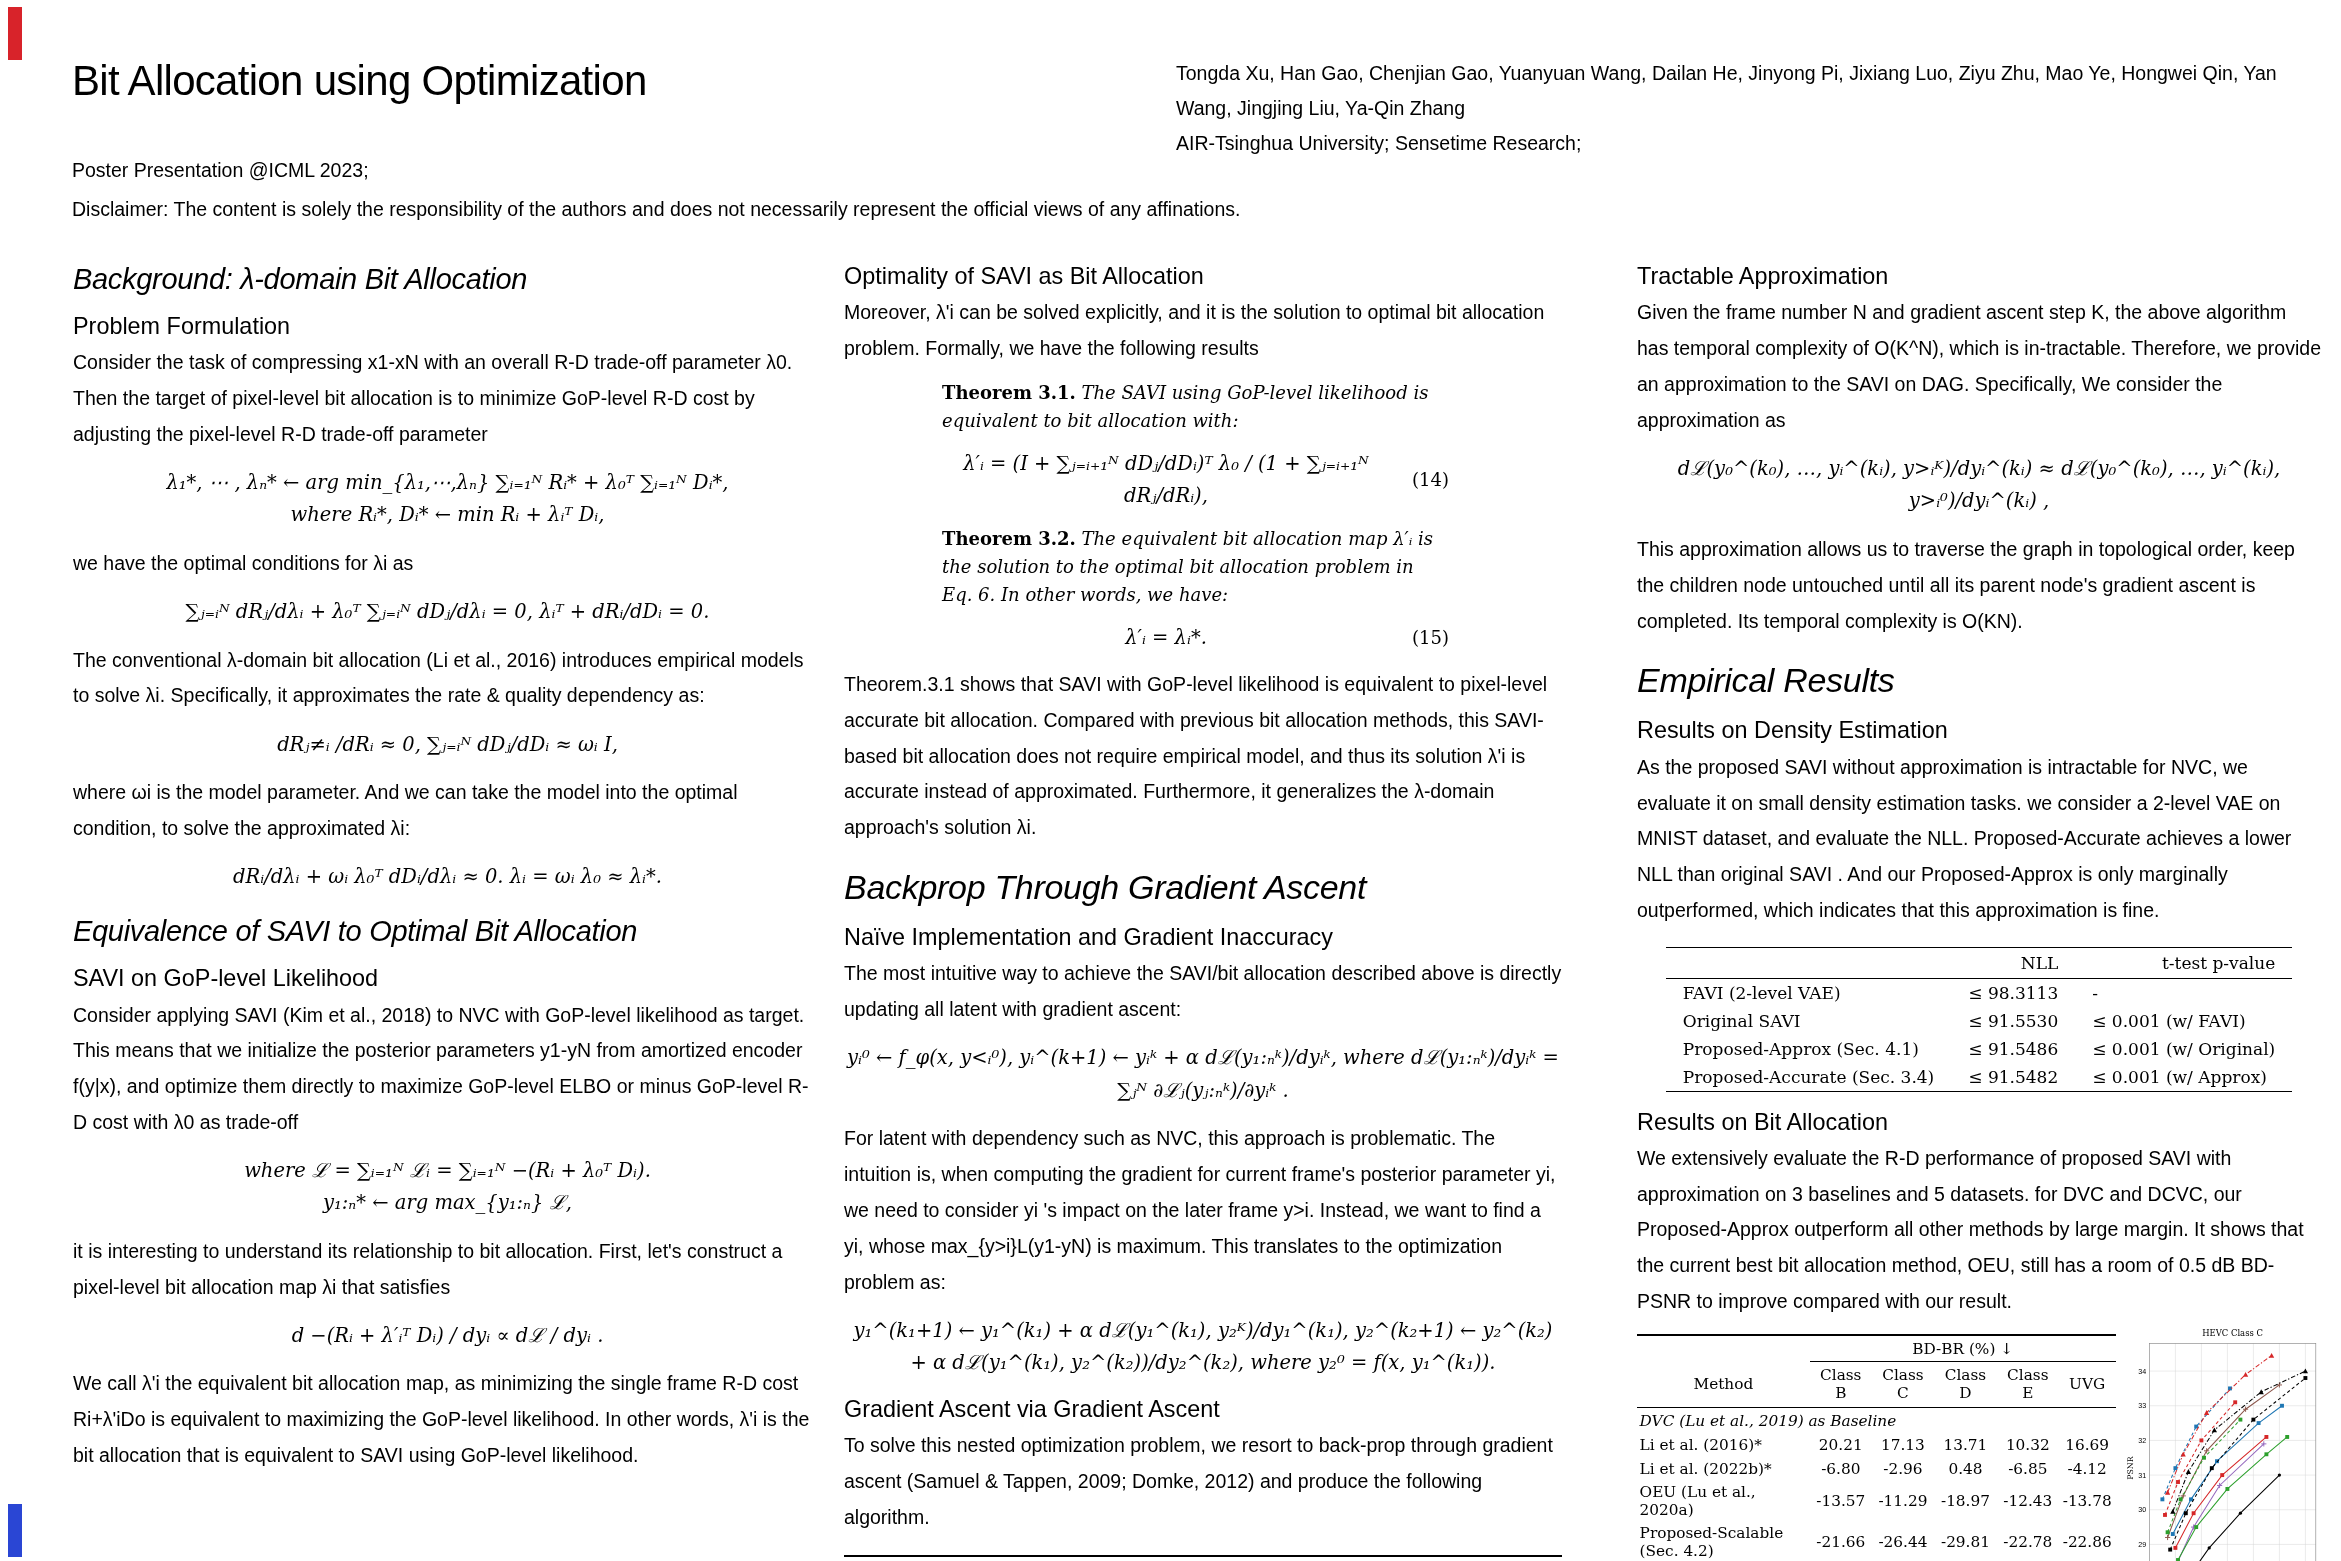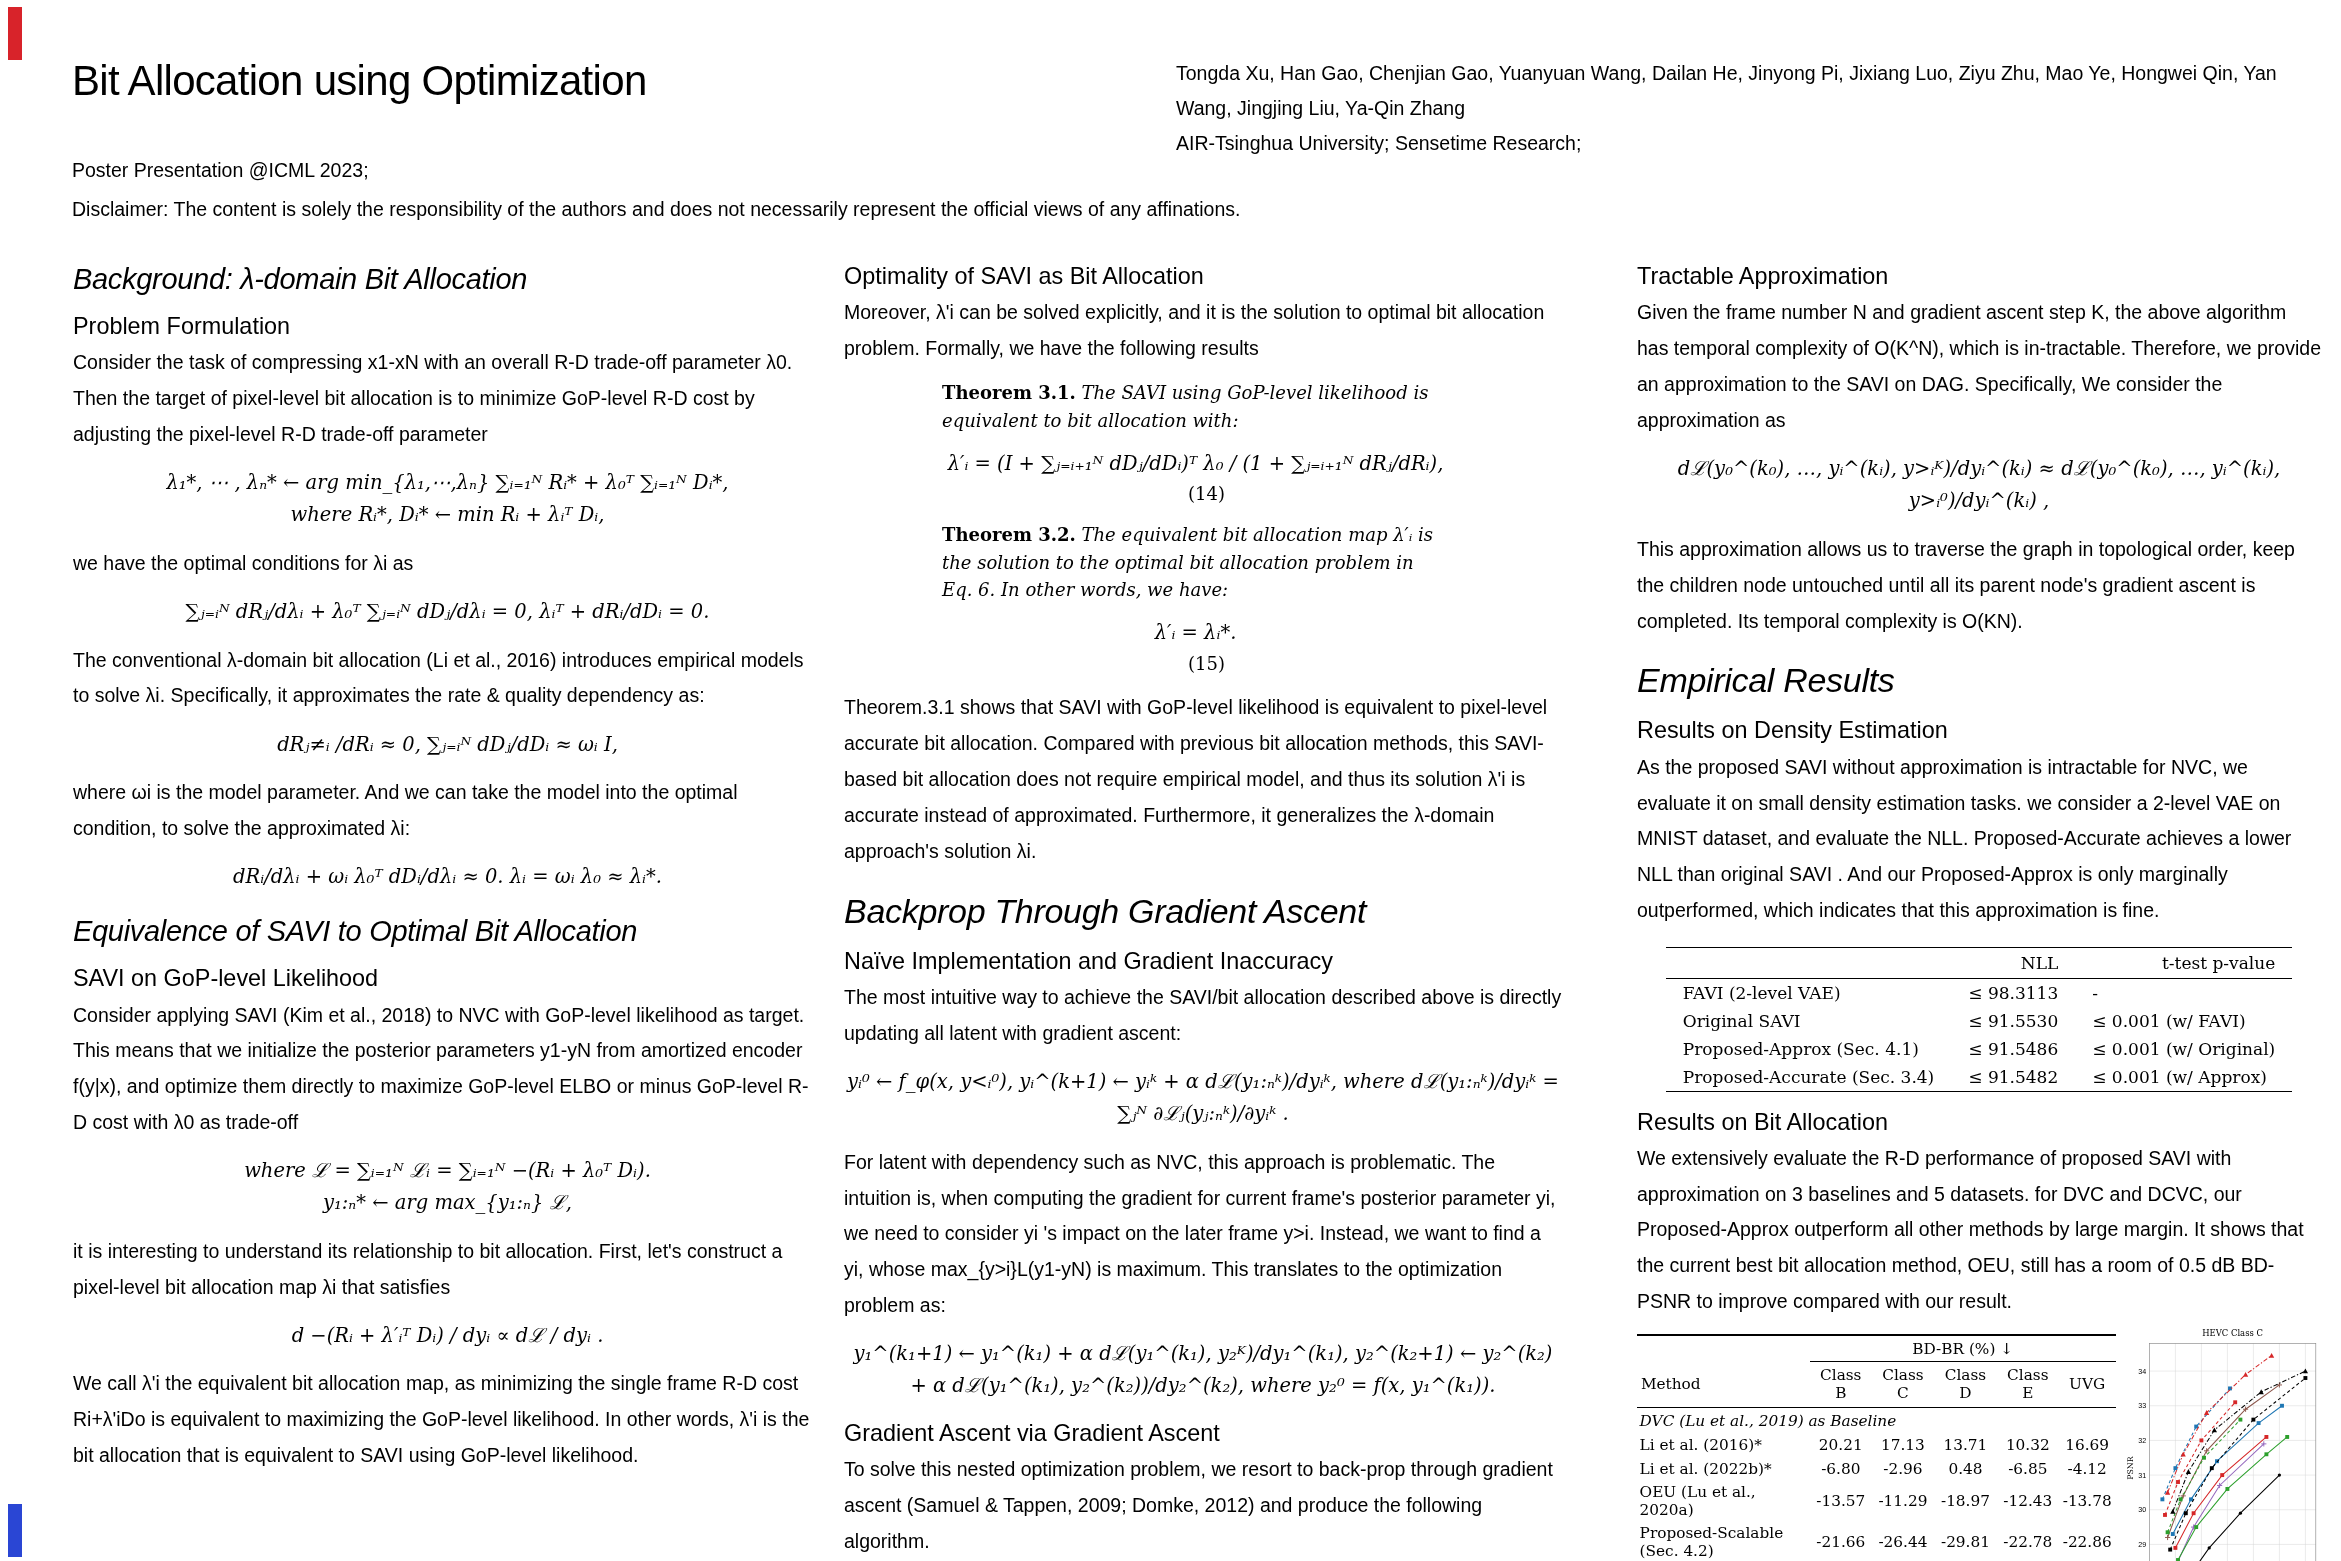--- a/index.html
+++ b/index.html
@@ -20,40 +20,40 @@
   #col-left{left:73px;width:749px;}
   #col-mid{left:844px;width:718px;}
   #col-right{left:1637px;width:684px;}
   .sec{font-size:29px;font-weight:400;margin:22px 0 10.4px;letter-spacing:-0.3px;font-style:italic;}
   .sec-xl{font-size:34px;}
   .sec:first-child,.sub:first-child{margin-top:5.2px;}
   .sub{font-size:23.4px;font-weight:400;margin:17px 0 5.2px;}
   .p{font-size:19.5px;line-height:1.84;margin:5.2px 0;}
   .eq{font-family:"DejaVu Serif","Liberation Serif",serif;font-style:italic;font-size:19.5px;
       text-align:center;margin:14.3px 0;line-height:1.65;}
-  .eq-wrap{display:flex;align-items:center;margin:13px 0;flex-direction:column;}
+  .eq-wrap{display:flex;align-items:center;margin:13px 0;}
   .eq-wrap .eq{flex:1;margin:0;}
   .eq-num{font-family:"DejaVu Serif","Liberation Serif",serif;font-size:18px;width:59px;text-align:right;}
   .theorem{font-family:"DejaVu Serif","Liberation Serif",serif;font-size:18px;line-height:1.55;
       margin:11.7px 0 11.7px 98px;width:507px;}
   .thm-label{font-weight:bold;}
   .thm-text{font-style:italic;}
   
   .algo{border-top:2px solid #000;border-bottom:1.3px solid #000;margin-top:19.5px;
         font-family:"DejaVu Serif","Liberation Serif",serif;}
   .algo-title{font-size:16.3px;padding:6.5px 3.9px;border-bottom:1px solid #000;}
   
   .tbl{border-collapse:collapse;font-family:"DejaVu Serif","Liberation Serif",serif;}
   .nll{font-size:17px;margin:18px auto 3.9px;border-top:1.6px solid #000;border-bottom:1.6px solid #000;}
   .nll th{font-weight:400;border-bottom:1px solid #000;padding:5.2px 17px;text-align:right;}
   .nll td{padding:3.9px 17px;}
   .bdbr{font-size:15.3px;width:100%;border-top:2px solid #000;border-bottom:2px solid #000;margin-top:9px;}
   .bdbr th{font-weight:400;}
   .bdbr .span-h{text-align:center;border-bottom:1px solid #000;padding:3.3px 0;}
-  .bdbr .hdr th{padding:4.6px 3.9px;border-bottom:1.3px solid #000;}
+  .bdbr .hdr th{padding:4.6px 3.9px;border-bottom:1.3px solid #000;text-align:center;}
   .bdbr td,.bdbr th{vertical-align:middle;}
   .bdbr .lbl{text-align:left;padding:2.6px 2.6px;}
   .bdbr .num{text-align:center;padding:2.6px 3.9px;}
   .bdbr tr.grp td{font-style:italic;border-top:1px solid #000;padding:3.9px 2.6px;}
   .bdbr tbody tr.grp:first-child td{border-top:none;}
   
   .bdbr-row{display:flex;gap:10.4px;align-items:flex-start;margin-top:3.9px;}
   .bdbr-left{flex:1;}
   .chart-col{width:195px;flex:none;}
   .chart-col svg{display:block;width:195px;height:298px;}

